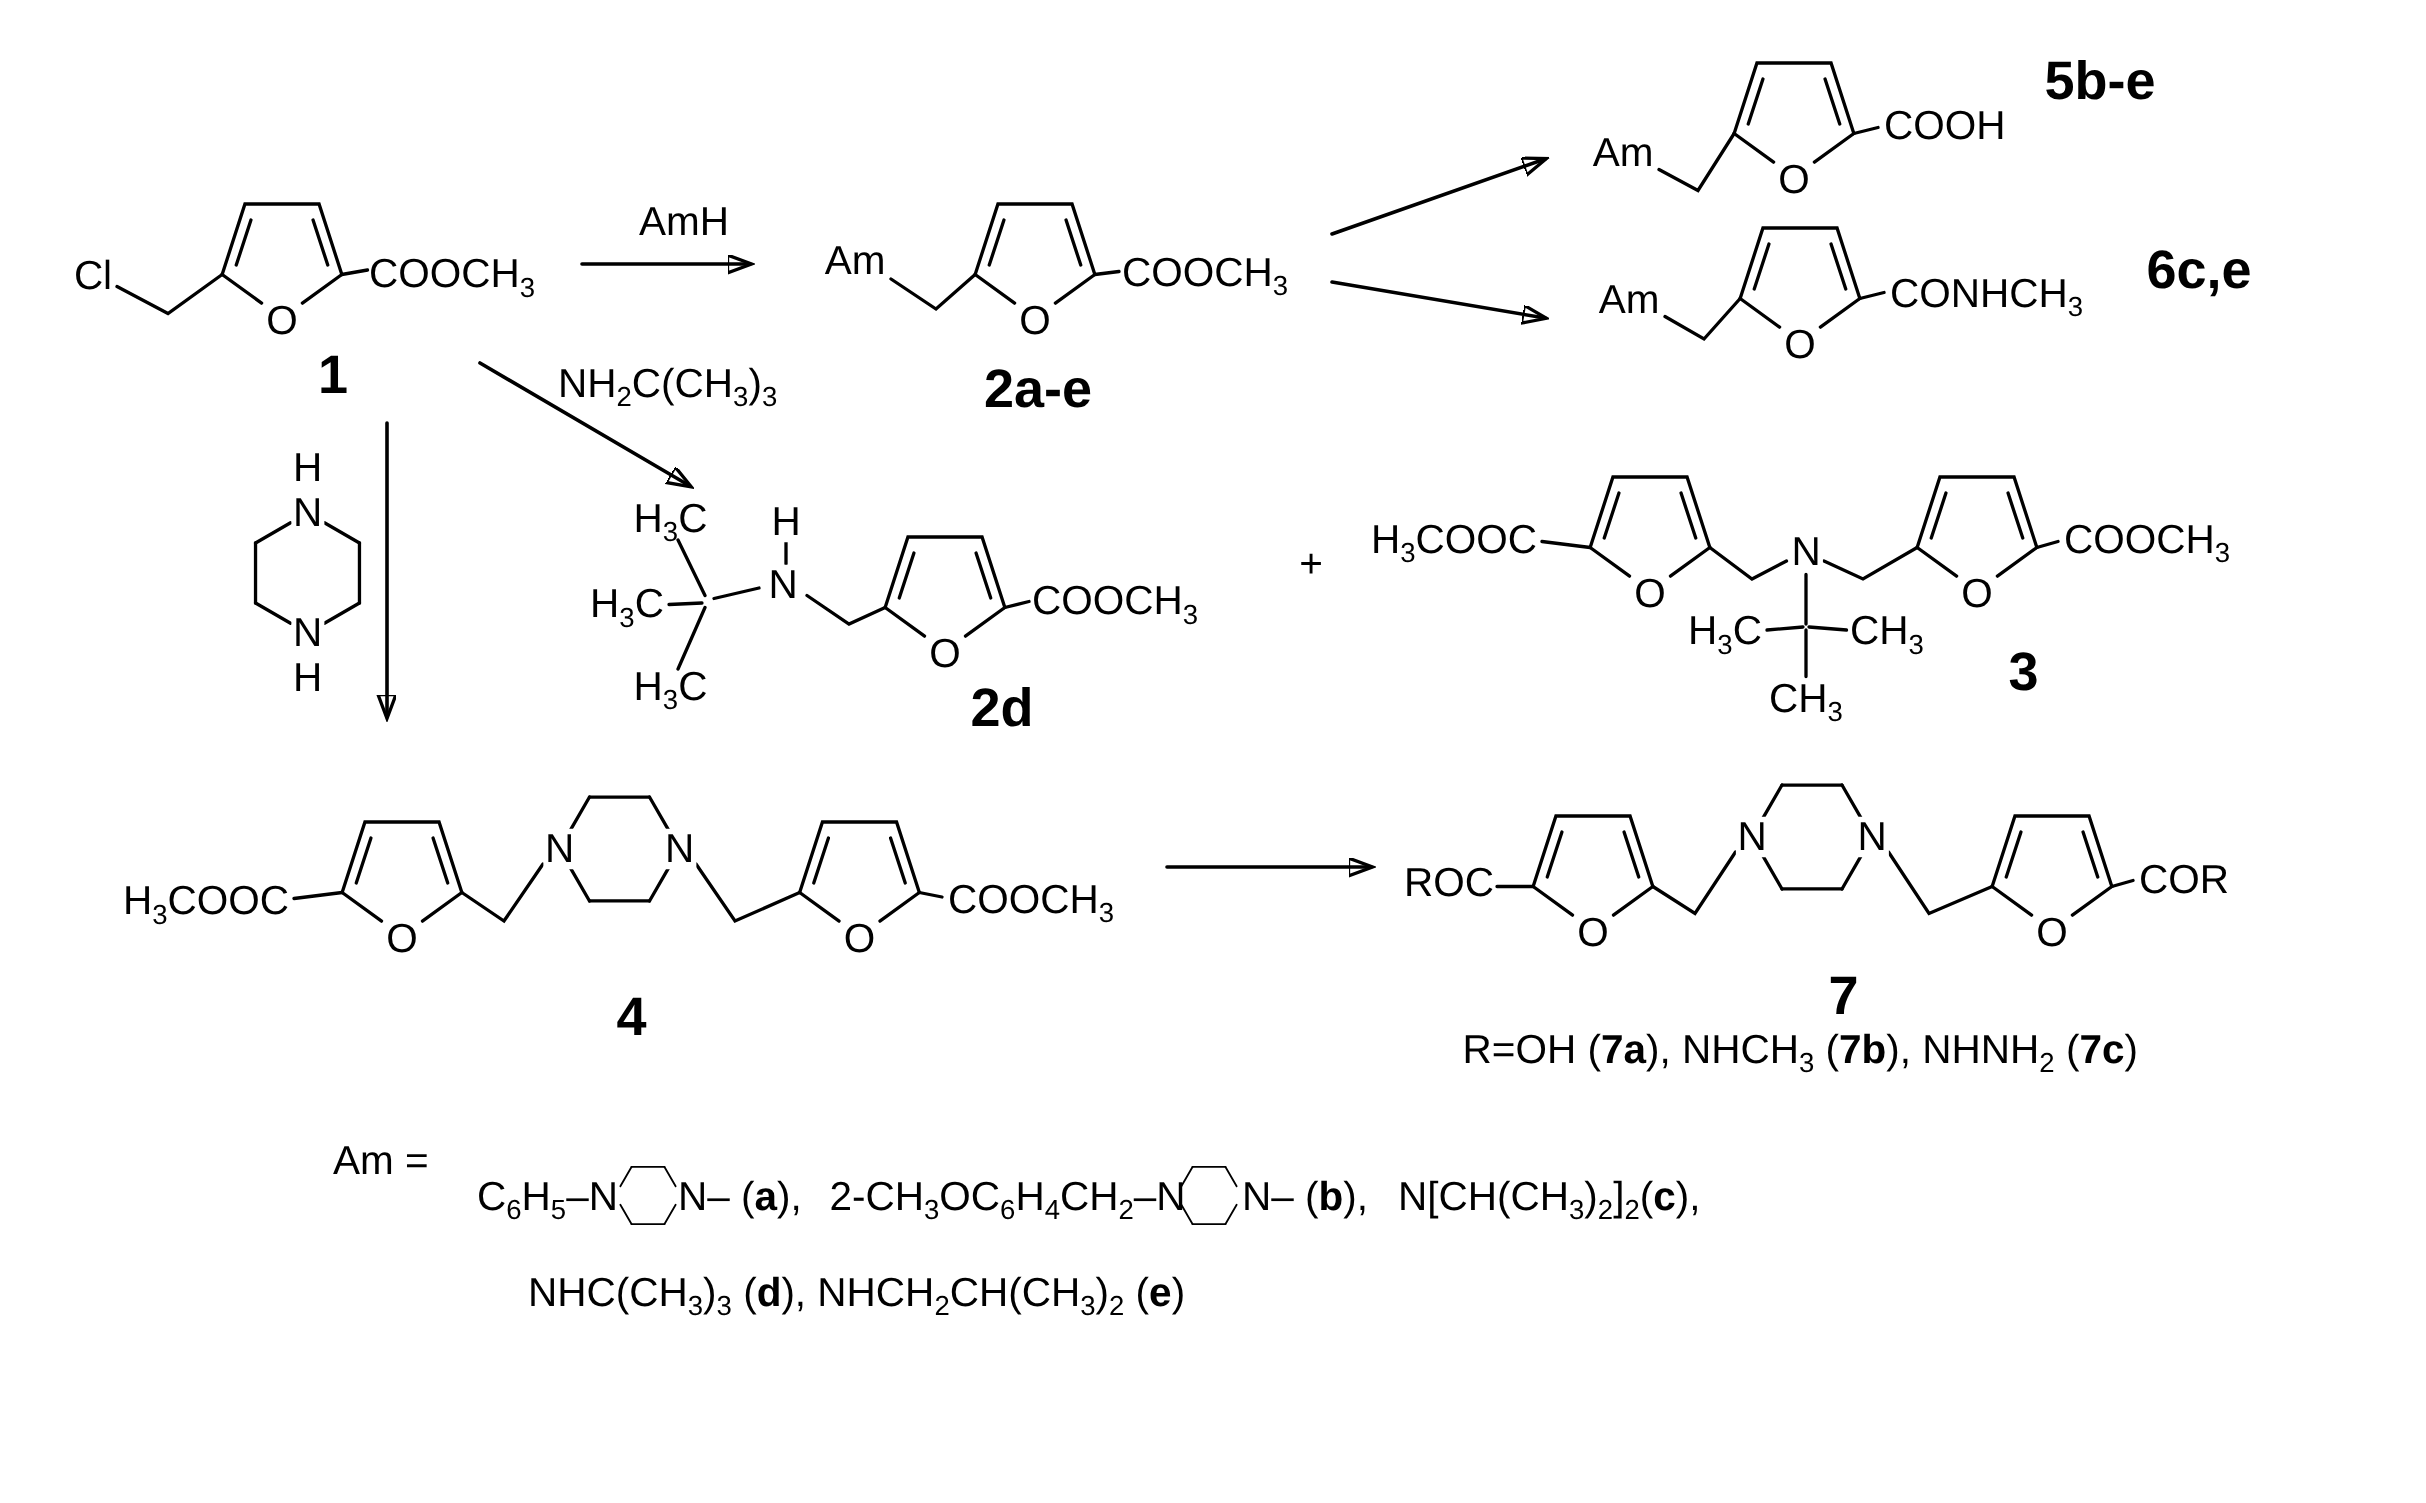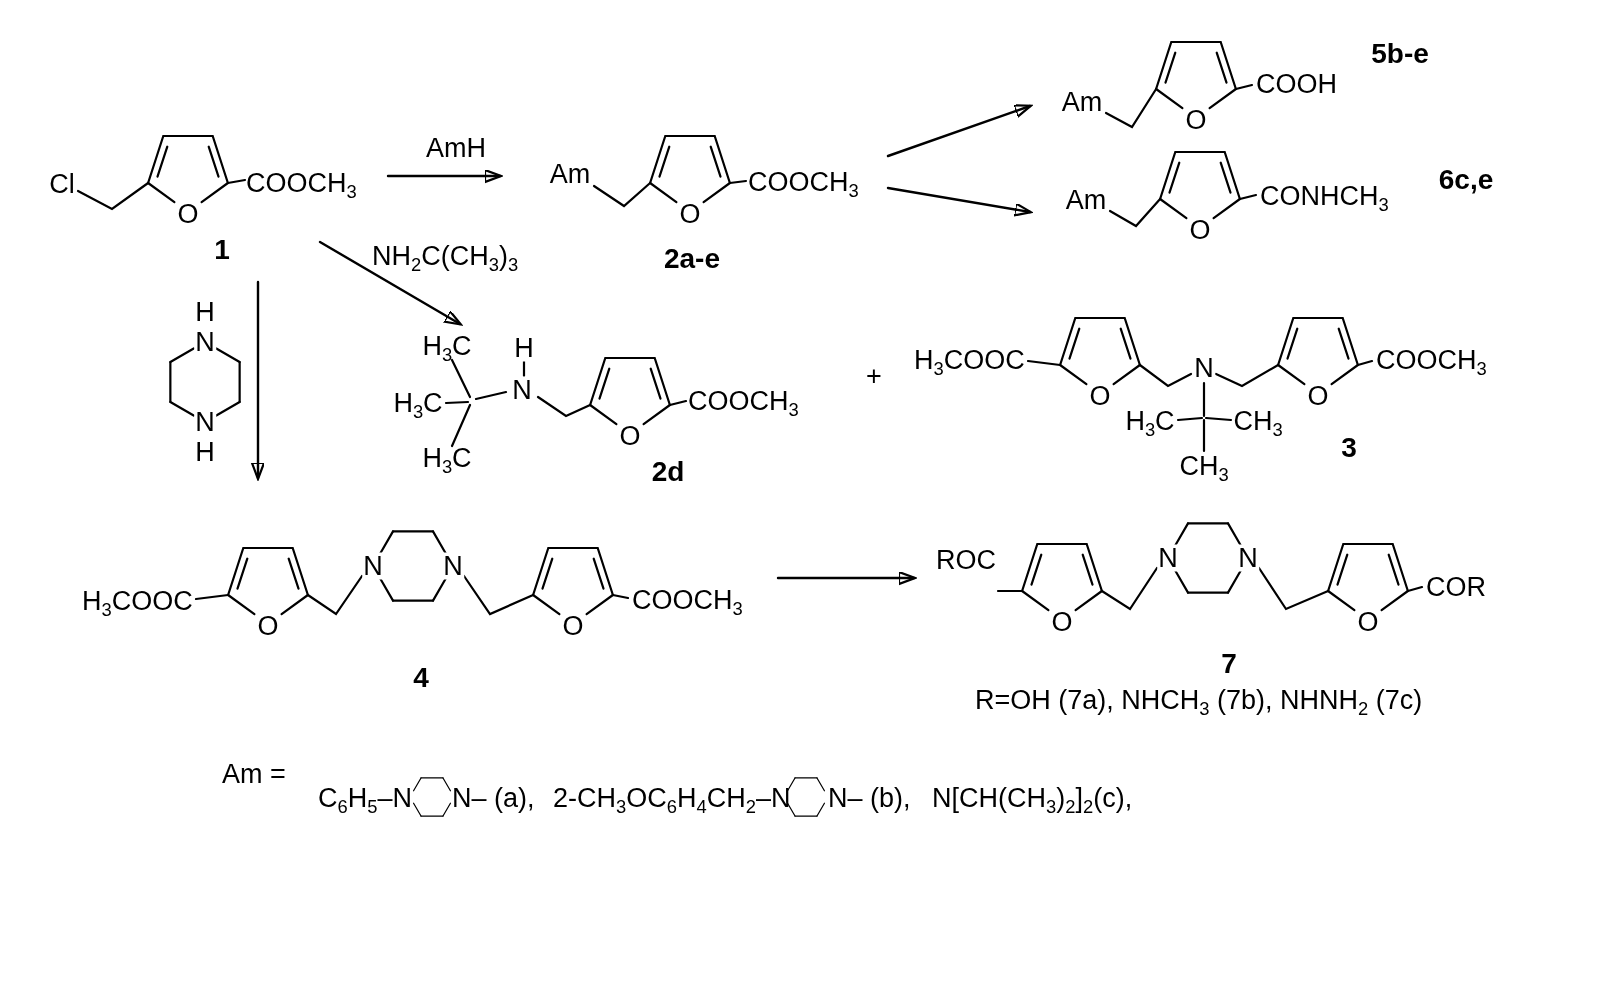--- a/index.html
+++ b/index.html
@@ -7,22 +7,22 @@
   body { font-family:"Liberation Sans", sans-serif; color:#000; }
   .canvas { position:relative; width:1617px; height:1002px; background:#ffffff; overflow:hidden; }
   svg.linework { position:absolute; left:0; top:0; }
   svg.linework path, svg.linework use { stroke:#000; stroke-width:2.2; fill:none; stroke-linecap:round; }
   svg.linework .arrow { stroke-width:2.4; }
   .lbl { position:absolute; font-size:27px; line-height:1; white-space:nowrap; color:#000; }
   .lbl.c { transform:translate(-50%,-50%); }
   .lbl.l { transform:translate(0,-50%); }
   .lbl sub { font-size:68%; line-height:0; }
   .atom { background:#ffffff; padding:0 1px; }
-  .compound-label { font-weight:700; font-size:28px; }
-  .lbl .b { font-weight:400; }
+  .compound-label { font-weight:700; font-size:36px; }
+  .lbl .b { font-weight:700; }
 </style>
 </head>
 <body>
 
 <div class="canvas">
 
   <svg class="linework" width="1617" height="1002" viewBox="0 0 1617 1002">
     <defs>
       <marker id="ah" markerWidth="18" markerHeight="14" refX="15" refY="6" orient="auto" markerUnits="userSpaceOnUse">
         <path d="M0,0 L16,6 L0,12 z" fill="#000" stroke="none"></path>
@@ -123,29 +123,30 @@
   <div class="lbl c compound-label" style="left:1349px;top:448px">3</div>
 
   <div class="lbl l" style="left:82px;top:601px"><span>H</span><sub>3</sub><span>COOC</span></div>
   <div class="lbl c atom" style="left:268px;top:626px">O</div>
   <div class="lbl c atom" style="left:373px;top:566px">N</div>
   <div class="lbl c atom" style="left:453px;top:566px">N</div>
   <div class="lbl c atom" style="left:573px;top:626px">O</div>
   <div class="lbl l" style="left:632px;top:600px"><span>COOCH</span><sub>3</sub></div>
   <div class="lbl c compound-label" style="left:421px;top:678px">4</div>
 
-  <div class="lbl l" style="left:936px;top:560px">ROC</div>
+  <div class="lbl l" style="left:936px;top:589px">ROC</div>
   <div class="lbl c atom" style="left:1062px;top:622px">O</div>
   <div class="lbl c atom" style="left:1168px;top:558px">N</div>
   <div class="lbl c atom" style="left:1248px;top:558px">N</div>
   <div class="lbl c atom" style="left:1368px;top:622px">O</div>
   <div class="lbl l" style="left:1426px;top:587px">COR</div>
   <div class="lbl c compound-label" style="left:1229px;top:664px">7</div>
 
   <div class="lbl l" style="left:975px;top:700px"><span>R=OH (</span><span class="b">7a</span><span>), NHCH</span><sub>3</sub><span> (</span><span class="b">7b</span><span>), NHNH</span><sub>2</sub><span> (</span><span class="b">7c</span><span>)</span></div>
   <div class="lbl l" style="left:222px;top:774px">Am =</div>
   <div class="lbl l" style="left:318px;top:798px"><span>C</span><sub>6</sub><span>H</span><sub>5</sub><span>–N</span></div>
   <div class="lbl l" style="left:452px;top:798px"><span>N– (</span><span class="b">a</span><span>),</span></div>
   <div class="lbl l" style="left:553px;top:798px"><span>2-CH</span><sub>3</sub><span>OC</span><sub>6</sub><span>H</span><sub>4</sub><span>CH</span><sub>2</sub><span>–N</span></div>
   <div class="lbl l" style="left:828px;top:798px"><span>N– (</span><span class="b">b</span><span>),</span></div>
   <div class="lbl l" style="left:932px;top:798px"><span>N[CH(CH</span><sub>3</sub><span>)</span><sub>2</sub><span>]</span><sub>2</sub><span>(</span><span class="b">c</span><span>),</span></div>
+  <div class="lbl l" style="left:352px;top:862px"><span>NHC(CH</span><sub>3</sub><span>)</span><sub>3</sub><span> (</span><span class="b">d</span><span>), NHCH</span><sub>2</sub><span>CH(CH</span><sub>3</sub><span>)</span><sub>2</sub><span> (</span><span class="b">e</span><span>)</span></div>
 
 </div>
 
 </body></html>

